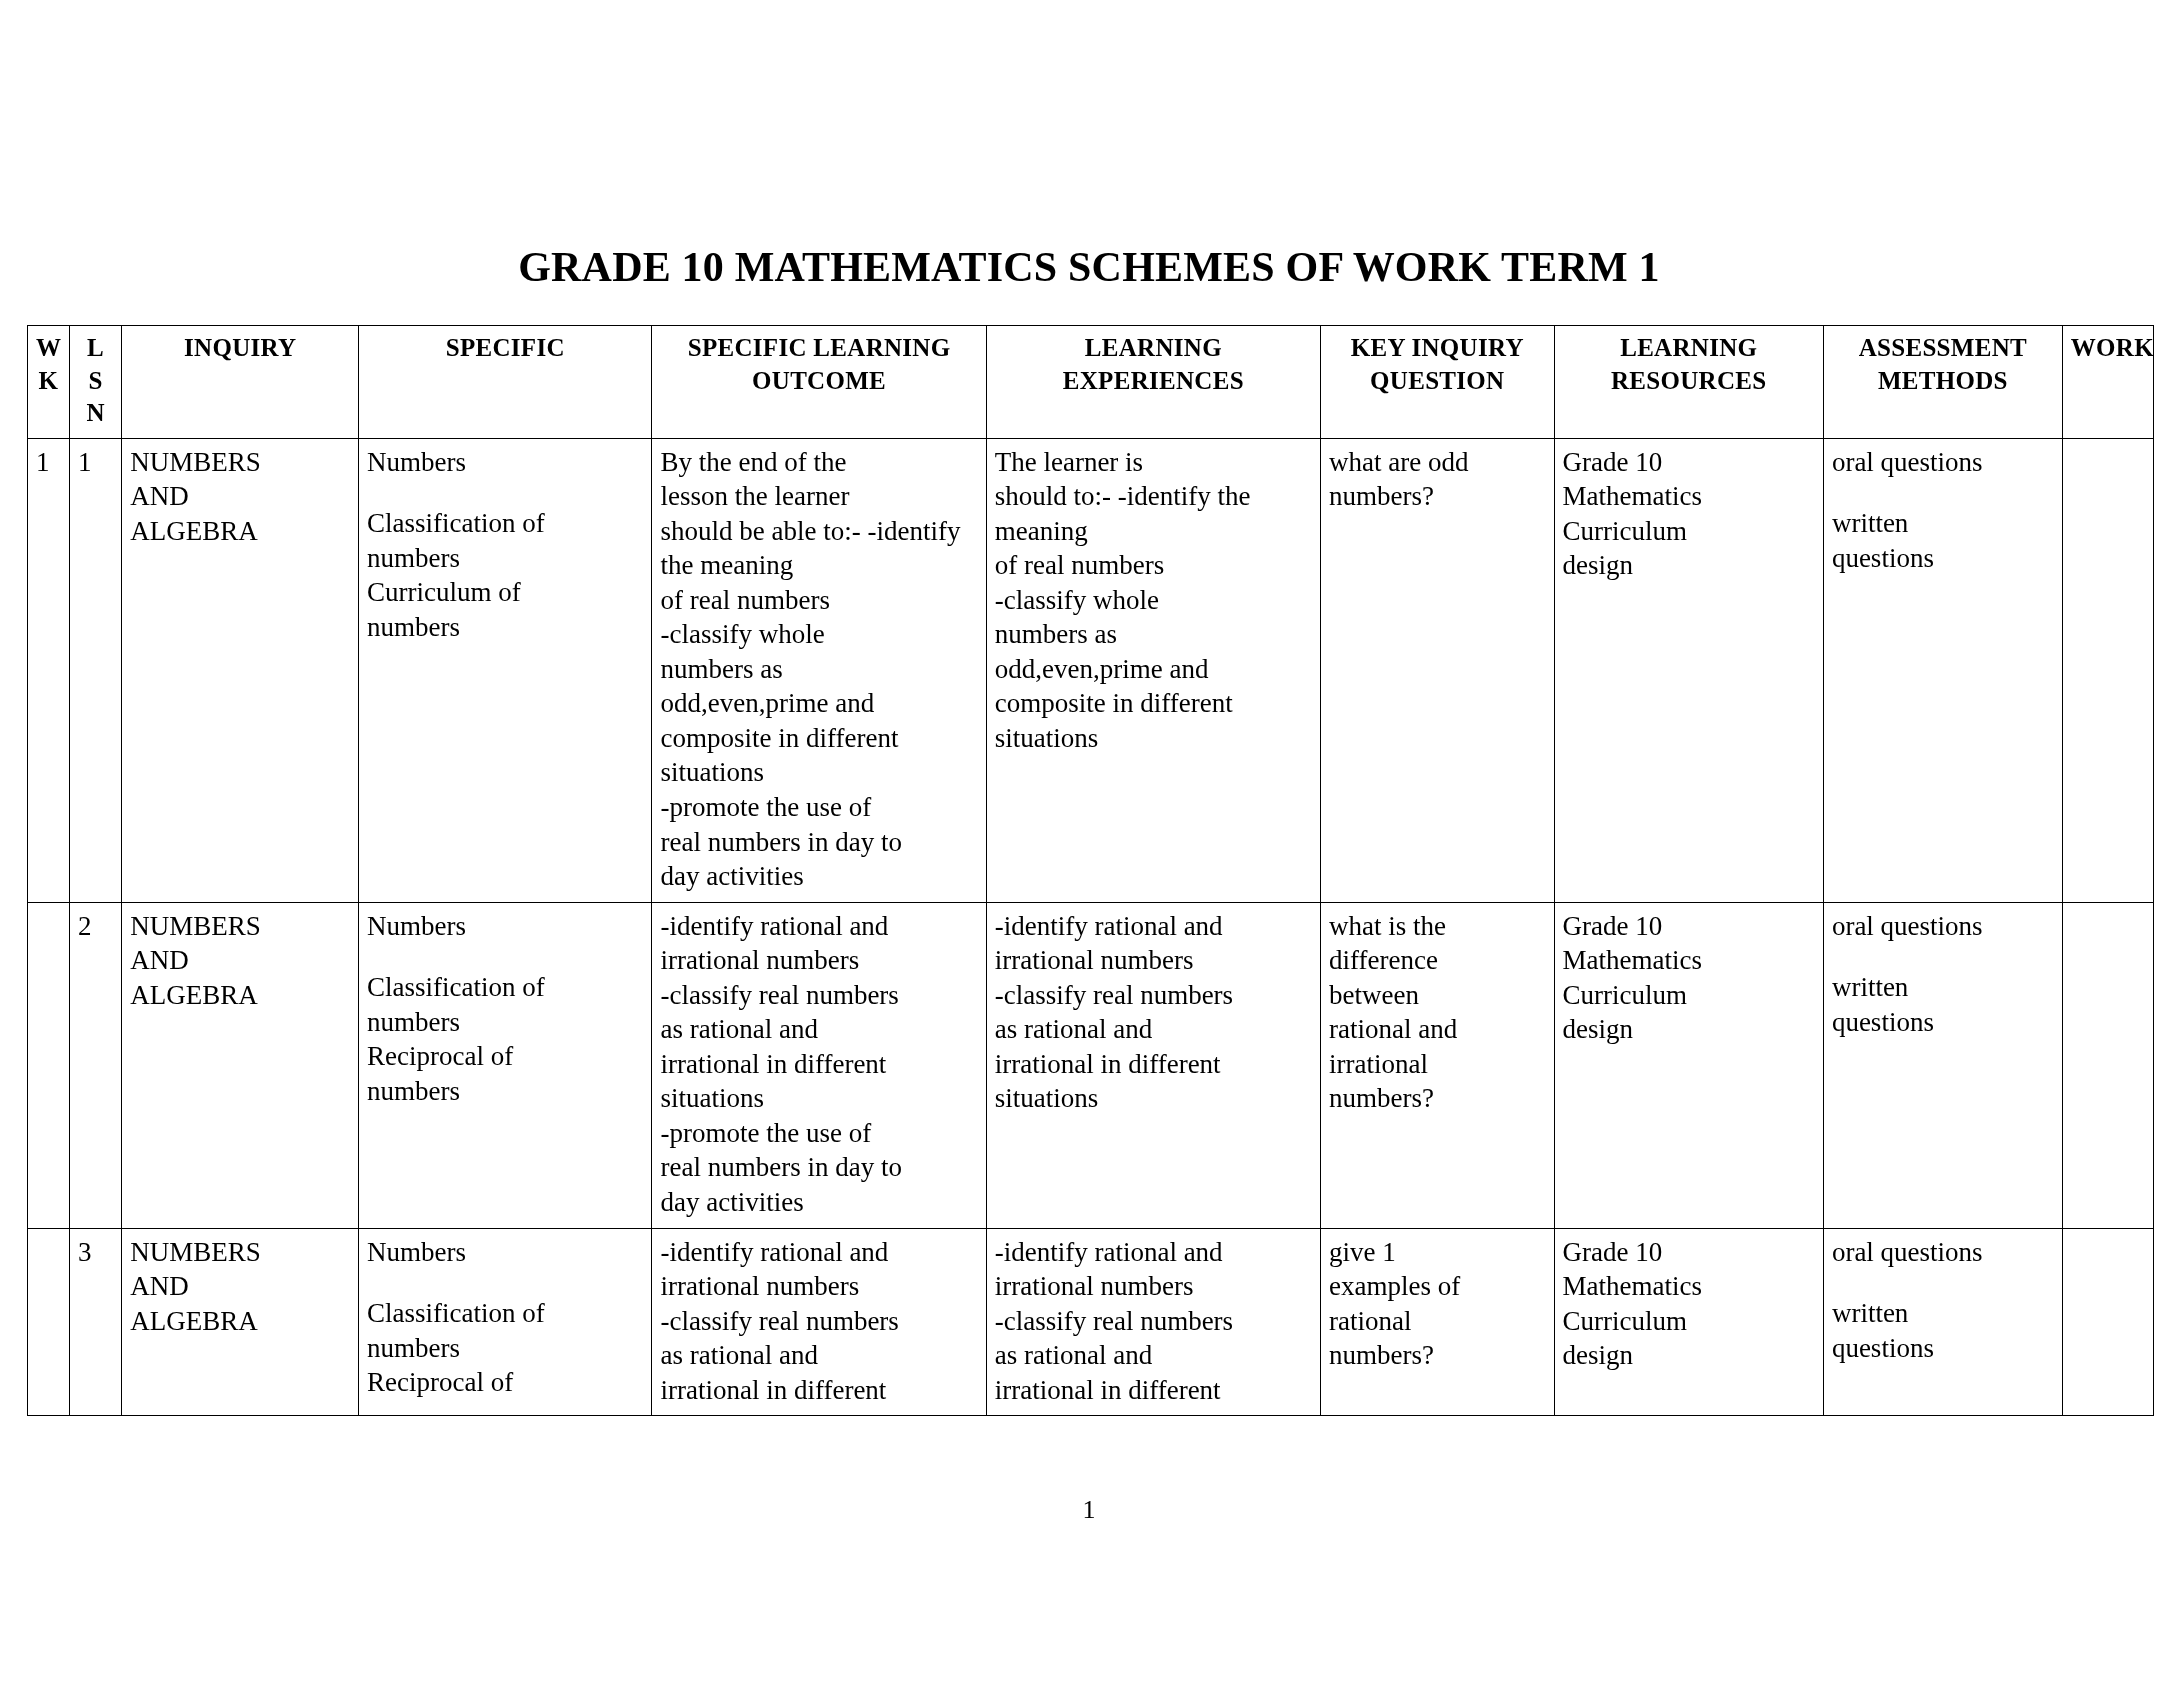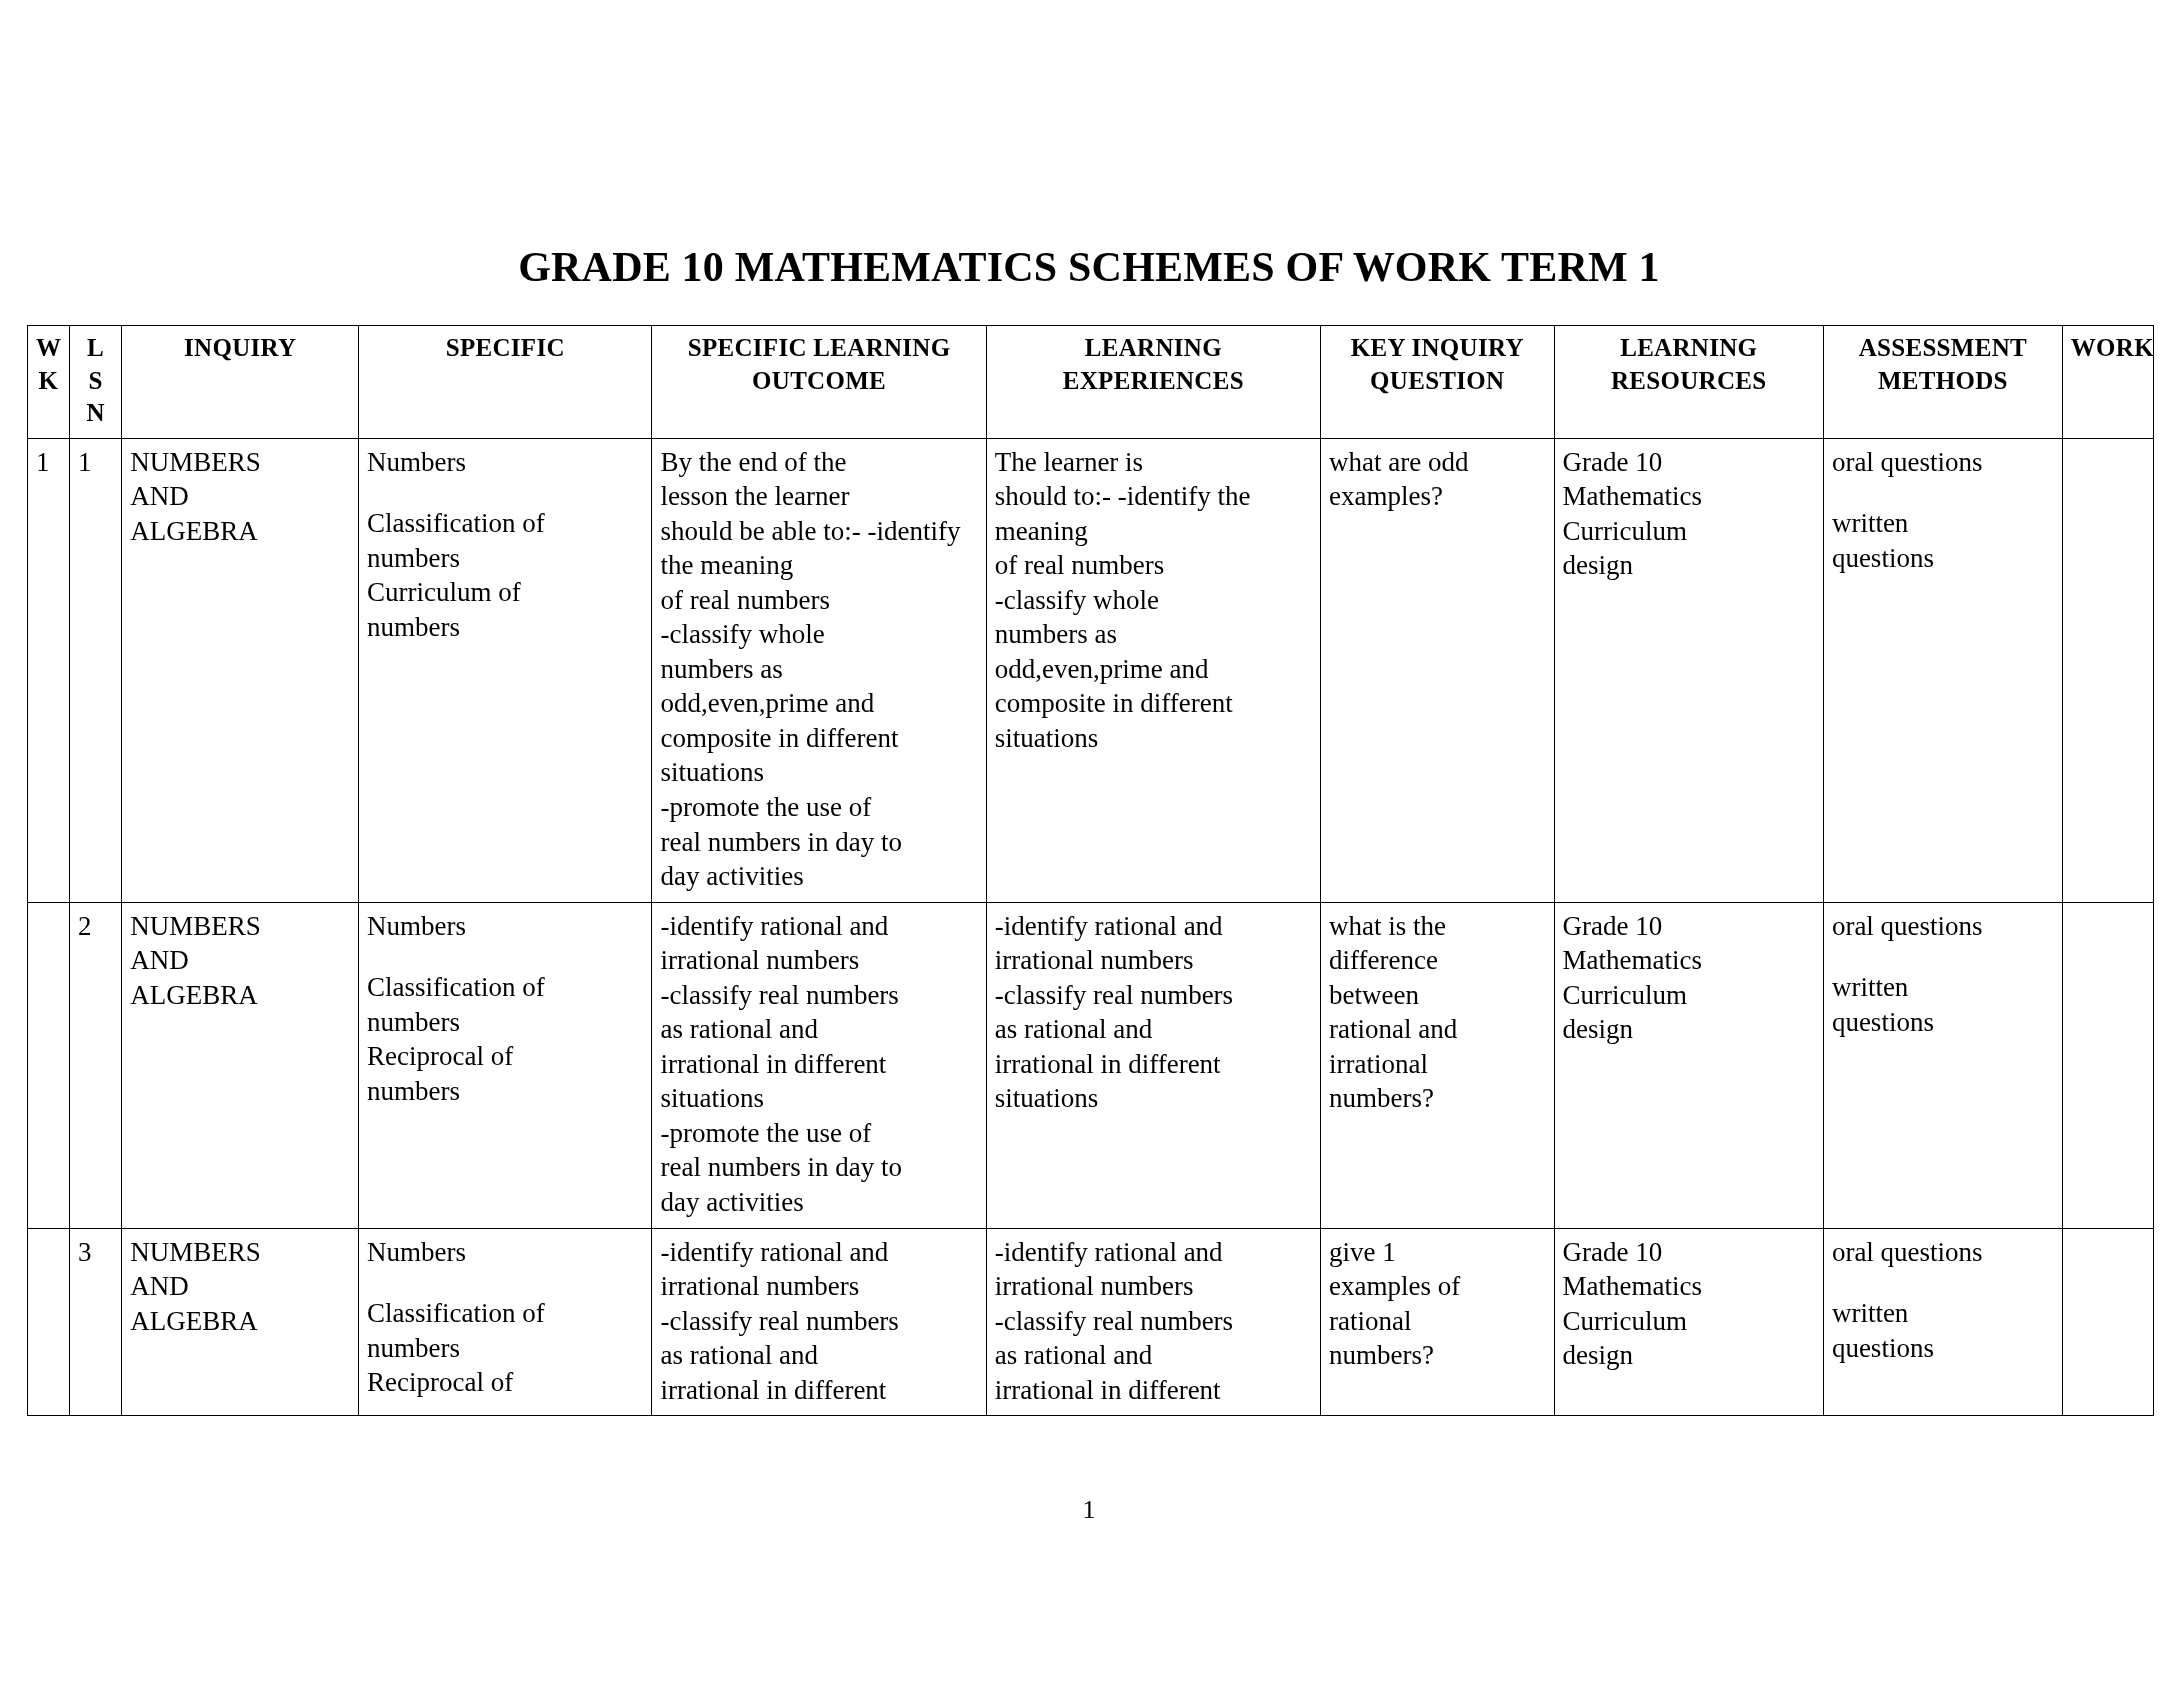--- a/index.html
+++ b/index.html
@@ -160,21 +160,21 @@
 should to:-</span>
           <span class="cellblock">-identify  the meaning
 of real numbers
 -classify whole
 numbers as
 odd,even,prime and
 composite in different
 situations</span>
         </td>
         <td><span class="cellblock">what are odd
-examples?</span></td>
+numbers?</span></td>
         <td><span class="cellblock">Grade 10
 Mathematics
 Curriculum
 design</span></td>
         <td>
           <span class="cellblock">oral questions</span>
           <span class="spacer-gap"></span>
           <span class="cellblock">written
 questions</span>
         </td>

